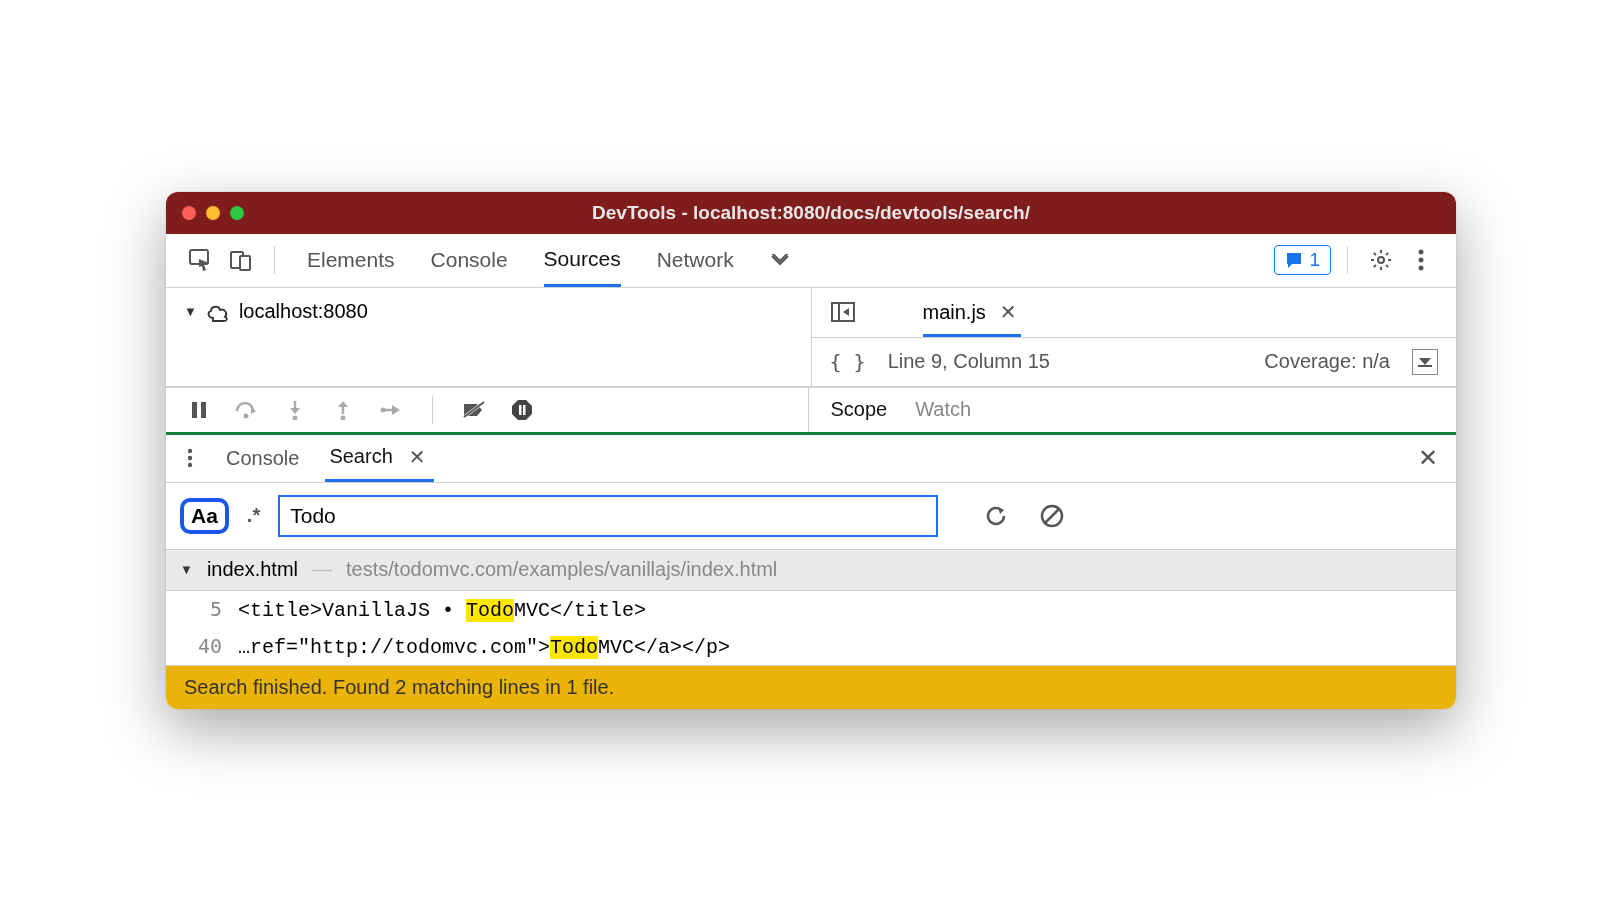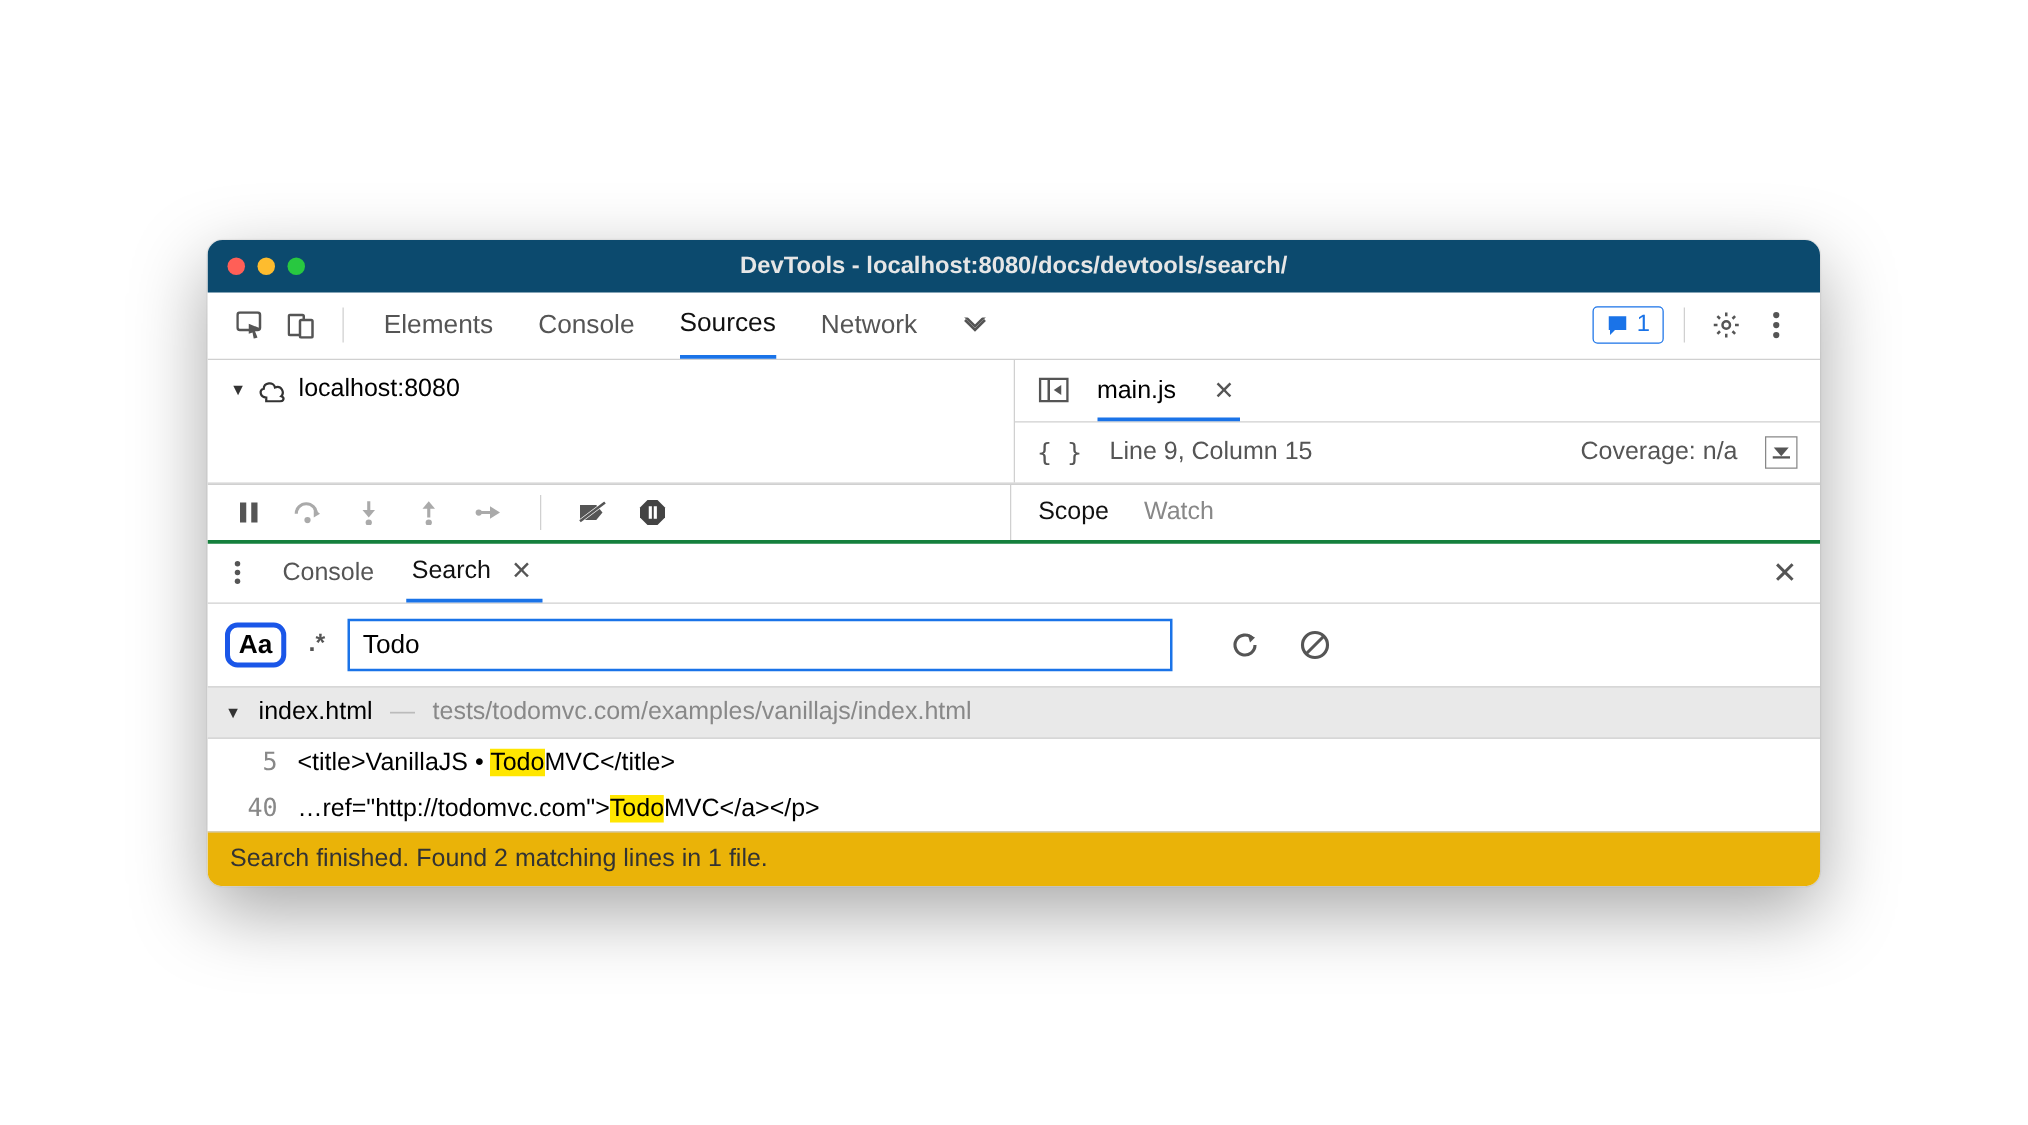--- a/index.html
+++ b/index.html
@@ -13,21 +13,21 @@
   padding: 40px;
 }
 .window {
   width: 1290px;
   border-radius: 12px;
   overflow: hidden;
   box-shadow: 0 20px 60px rgba(0,0,0,0.35), 0 0 0 1px rgba(0,0,0,0.05);
   background: #fff;
 }
 .titlebar {
-  background: #0c4a6e;
+  background: #7f1d1d;
   height: 42px;
   display: flex;
   align-items: center;
   padding: 0 16px;
   position: relative;
 }
 .traffic { display: flex; gap: 10px; }
 .dot { width: 14px; height: 14px; border-radius: 50%; }
 .dot.red { background: #ff5f57; }
 .dot.yellow { background: #febc2e; }
@@ -78,23 +78,23 @@
 .tree-row {
   display:flex; align-items:center; height:48px;
   padding-left:18px; font-size:20px; gap:8px;
 }
 .disclosure { font-size:13px; color:#333; }
 .right-header {
   display:flex; align-items:center; height:50px; padding:0 14px;
   gap:18px; border-bottom:1px solid #d0d0d0;
 }
 .file-tab {
-  display:flex; align-items:center; gap:26px;
+  display:flex; align-items:center; gap:10px;
   border-bottom:3px solid #1a73e8; height:100%;
-  font-size:20px; padding-top:3px;
+  font-size:20px; padding-top:3px;margin-left:45px;
 }
 .status-row {
   display:flex; align-items:center; height:48px; padding:0 18px;
   gap:22px; font-size:20px; color:#555;
 }
 .status-row .spacer { flex:1; }
 .debugger-bar {
   display:flex; border-top:1px solid #d0d0d0; border-bottom:3px solid #15803d;
   height:48px;
 }
@@ -133,21 +133,21 @@
   border-top:1px solid #d0d0d0; border-bottom:1px solid #d0d0d0;
   font-size:20px;
 }
 .result-file .path { color:#888; }
 .result-line {
   display:flex; align-items:baseline; gap:16px;
   padding:6px 14px 6px 22px; font-size:20px;
   font-family: Menlo, Consolas, monospace;
 }
 .line-num { color:#888; width:34px; text-align:right; font-family: inherit;}
-.code { font-family: Liberation Sans, sans-serif; white-space:pre; }
+.code { font-family: Liberation Mono, monospace; white-space:pre; }
 .hl { background:#ffe600; }
 .status-footer {
   border-top:1px solid #d0d0d0;
   padding:10px 18px; font-size:20px; color:#333;
   background:#eab308;
 }
 svg { display:block; }
 </style>
 </head>
 <body>

